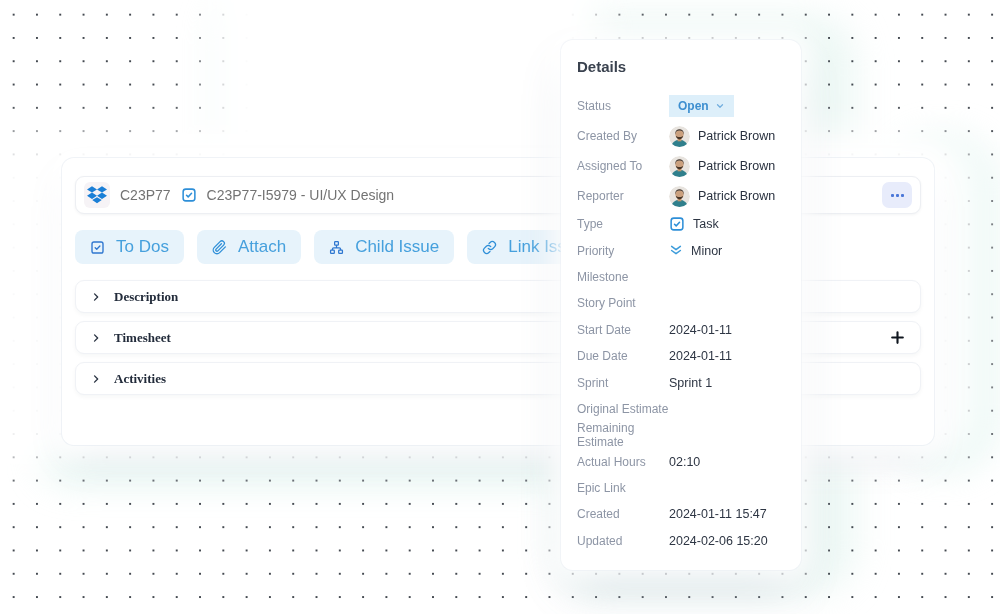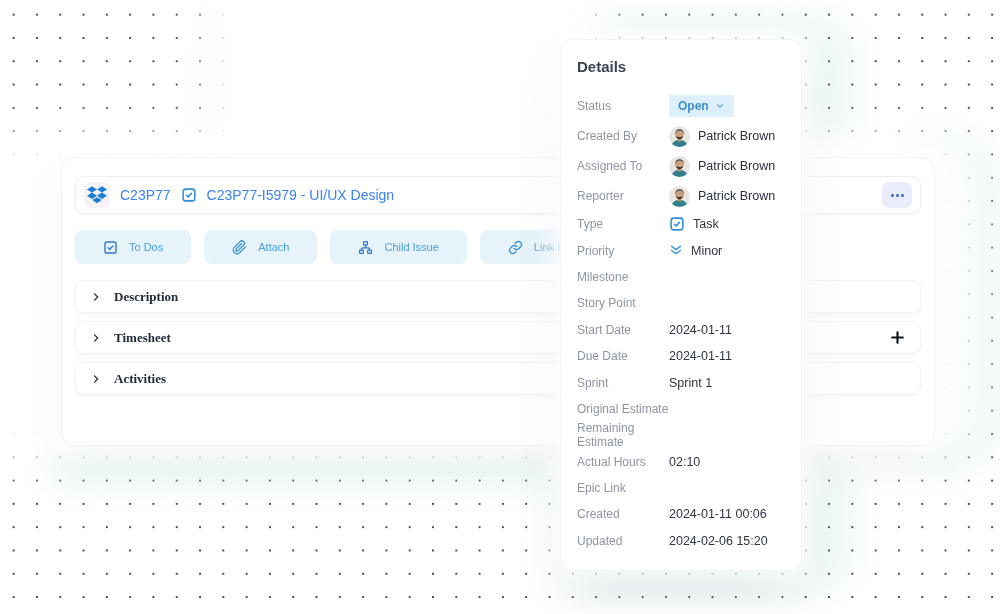--- a/index.html
+++ b/index.html
@@ -29,30 +29,30 @@
     box-shadow:0 0 0 1px rgba(228,234,240,0.55),0 0 22px 12px rgba(255,255,255,0.88),
                0 18px 38px -8px rgba(118,138,162,0.22);
   }
   .header-card{
     height:38px;border:1px solid #edeff3;border-radius:9px;background:#fff;
     display:flex;align-items:center;gap:10px;padding:0 8px;box-sizing:border-box;
     box-shadow:0 1px 3px rgba(25,39,60,0.05);margin-bottom:16px;
   }
   .proj-icon-wrap{width:26px;height:26px;border-radius:6px;background:#f6f3f6;
     display:flex;align-items:center;justify-content:center;flex:none;}
-  .link-blue{color:#3b82f6;font-size:14px;text-decoration:none;white-space:nowrap;}
+  .link-blue{color:#737373;font-size:14px;text-decoration:none;white-space:nowrap;}
   .more-btn{margin-left:auto;width:30px;height:26px;border:none;border-radius:7px;background:#e8ecfb;
     display:flex;align-items:center;justify-content:center;cursor:pointer;}
   .dot3{width:3px;height:3px;background:#4c78d8;display:inline-block;margin:0 1px;border-radius:1px;}
 
   .toolbar{display:flex;gap:13px;margin-bottom:16px;}
   .tb-btn{
     height:34px;background:#e7f3fb;border:none;border-radius:8px;cursor:pointer;
-    display:flex;align-items:center;gap:11px;padding:0 28px;
-    color:#46a0dd;font-size:11px;font-family:"Liberation Sans",sans-serif;white-space:nowrap;
+    display:flex;align-items:center;gap:11px;padding:0 15px;
+    color:#46a0dd;font-size:17px;font-family:"Liberation Sans",sans-serif;white-space:nowrap;
   }
   .section-row{
     height:33px;border:1px solid #f0f2f6;border-radius:9px;background:#fff;margin-bottom:8px;
     display:flex;align-items:center;gap:13px;padding:0 15px;box-sizing:border-box;
     box-shadow:0 2px 4px rgba(25,39,60,0.04);cursor:pointer;font-family:Liberation Serif, serif;
   }
   .section-label{font-size:13px;font-weight:700;color:#232c3b;}
   .row-plus{margin-left:auto;background:none;border:none;cursor:pointer;display:flex;align-items:center;padding:0;}
 
   
@@ -326,21 +326,21 @@
       </div>
       <div class="f-row">
         <span class="f-label">Epic Link</span>
         <span class="f-value">
           <span></span>
         </span>
       </div>
       <div class="f-row">
         <span class="f-label">Created</span>
         <span class="f-value">
-          <span>2024-01-11 00:06</span>
+          <span>2024-01-11 15:47</span>
         </span>
       </div>
       <div class="f-row">
         <span class="f-label">Updated</span>
         <span class="f-value">
           <span>2024-02-06 15:20</span>
         </span>
       </div>
     </div>
 </aside>

